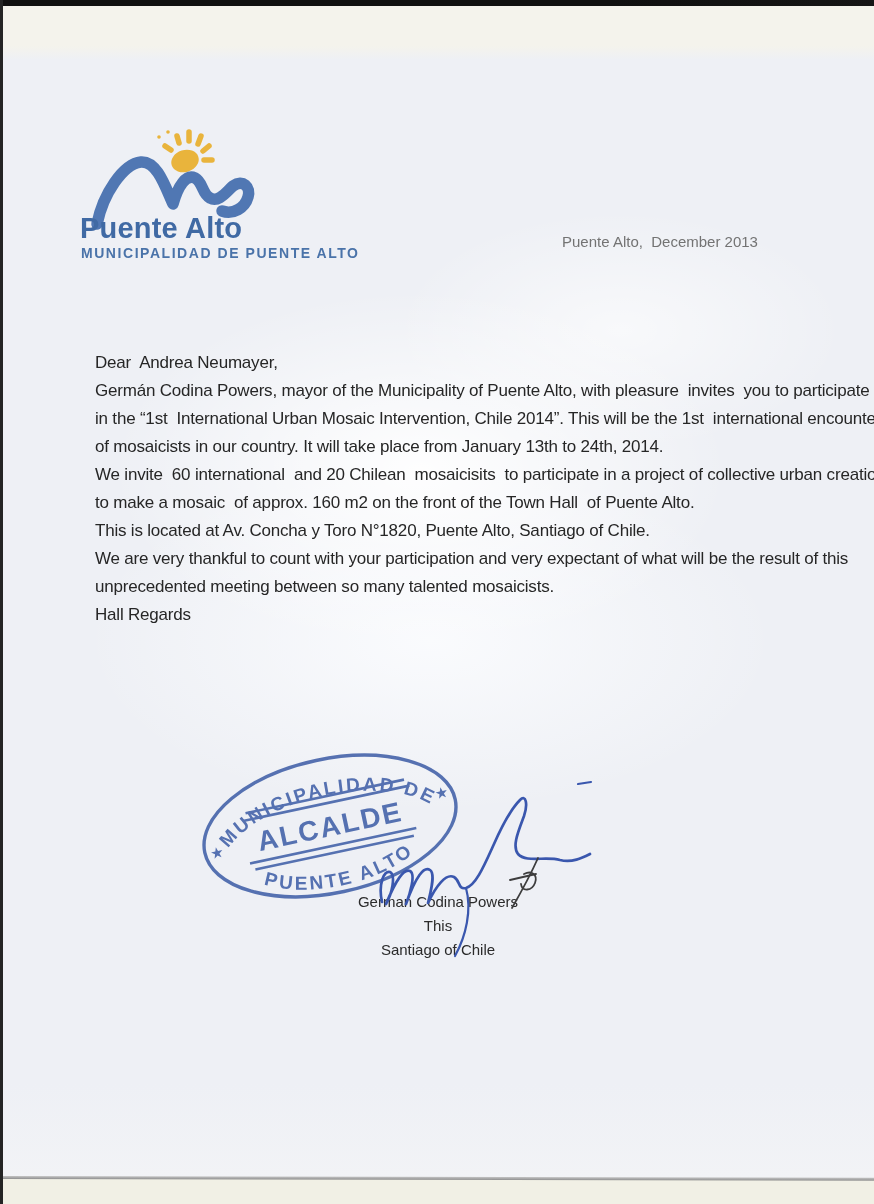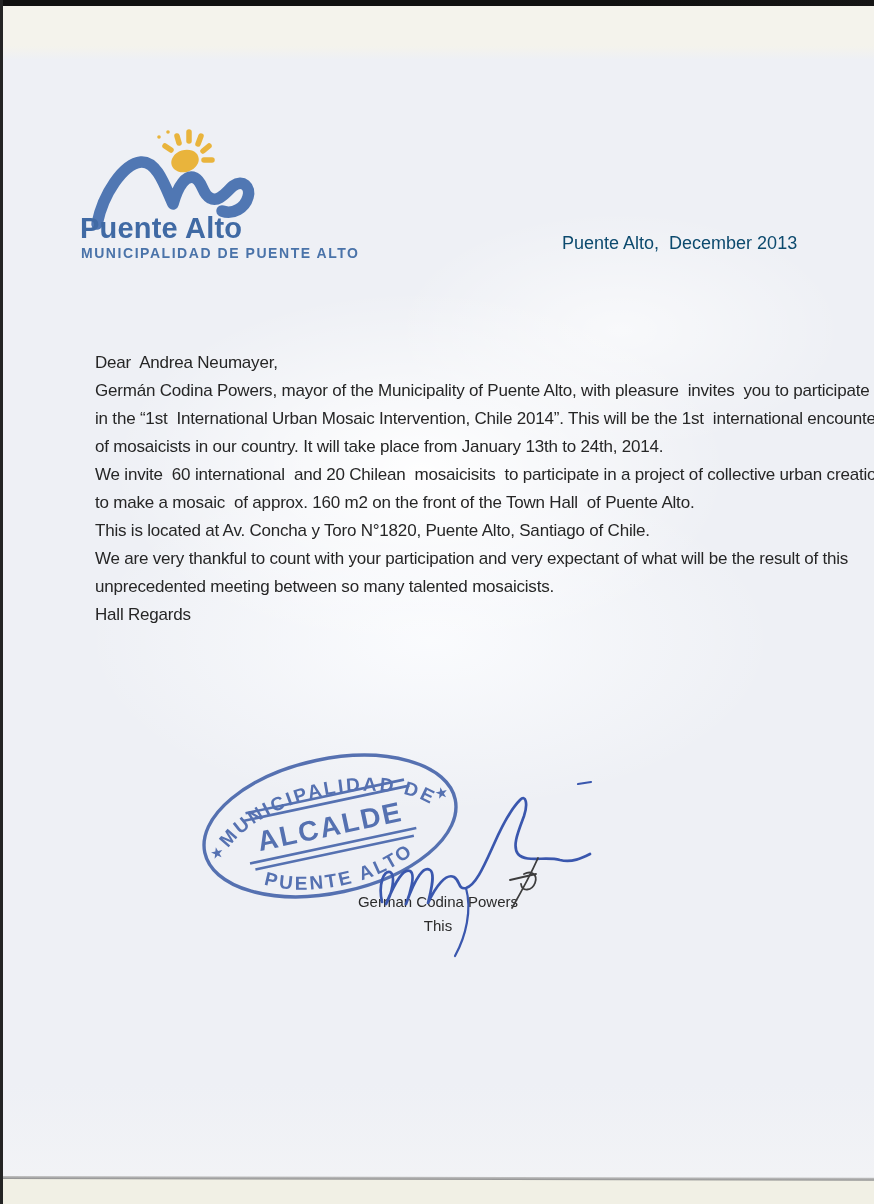--- a/index.html
+++ b/index.html
@@ -43,21 +43,21 @@
     font-size:29px;font-weight:bold;letter-spacing:.2px;
     color:#406aa4;z-index:2;white-space:pre;
   }
   .logo-subtitle{
     position:absolute;left:81px;top:245px;
     font-size:14px;font-weight:bold;letter-spacing:1.55px;
     color:#4a73a9;z-index:2;white-space:pre;
   }
   .dateline{
     position:absolute;left:562px;top:233px;
-    font-size:18px;color:#0c4a6e;white-space:pre;z-index:2;
+    font-size:15px;color:#737373;white-space:pre;z-index:2;
   }
 
   
   .letter-body{
     position:absolute;left:95px;top:349px;z-index:2;
     font-size:17px;letter-spacing:-.2px;color:#262626;
   }
   .letter-body .line,
   .letter-body .para{white-space:pre;line-height:28px;margin:0;}
   .para-1{margin-top:14px;}
@@ -166,13 +166,14 @@
   <g fill="none" stroke="#3d3d3d" stroke-width="1.8" stroke-linecap="round">
     <path d="M 178 90 C 170 108 160 126 152 140"></path>
     <path d="M 150 112 L 176 106"></path>
     <path d="M 164 106 C 172 102 178 107 175 115 C 172 123 162 124 161 116"></path>
   </g>
 </svg>
 
 <div class="signature-block">
   <div>German Codina Powers</div>
   <div>This</div>
+  <div>Santiago of Chile</div>
 </div>
 
 </body></html>

